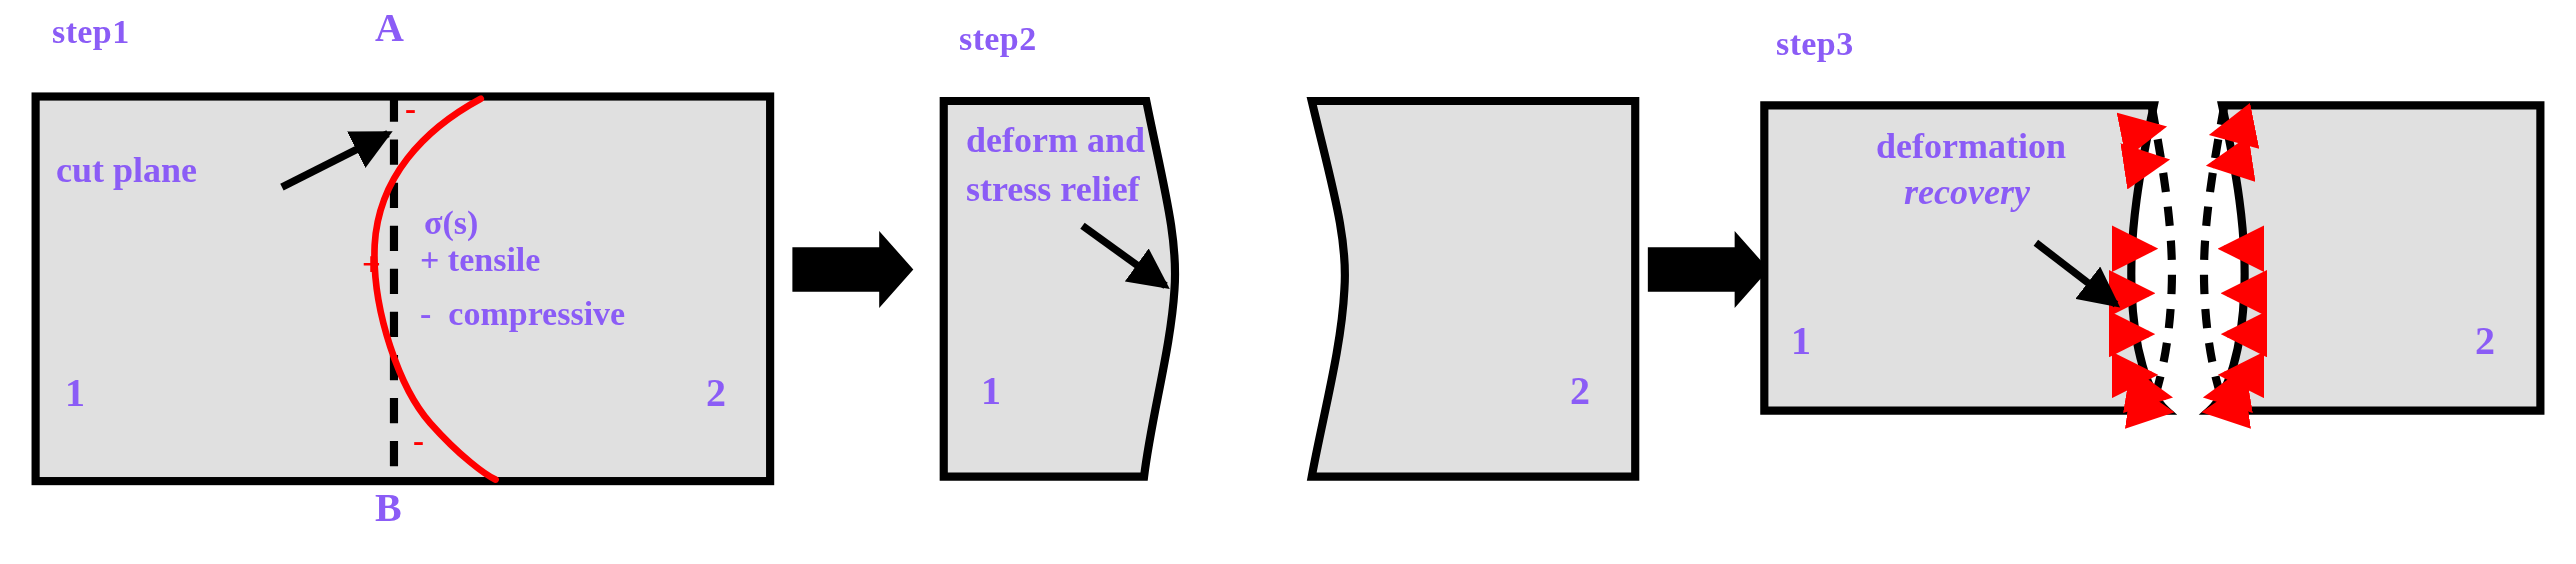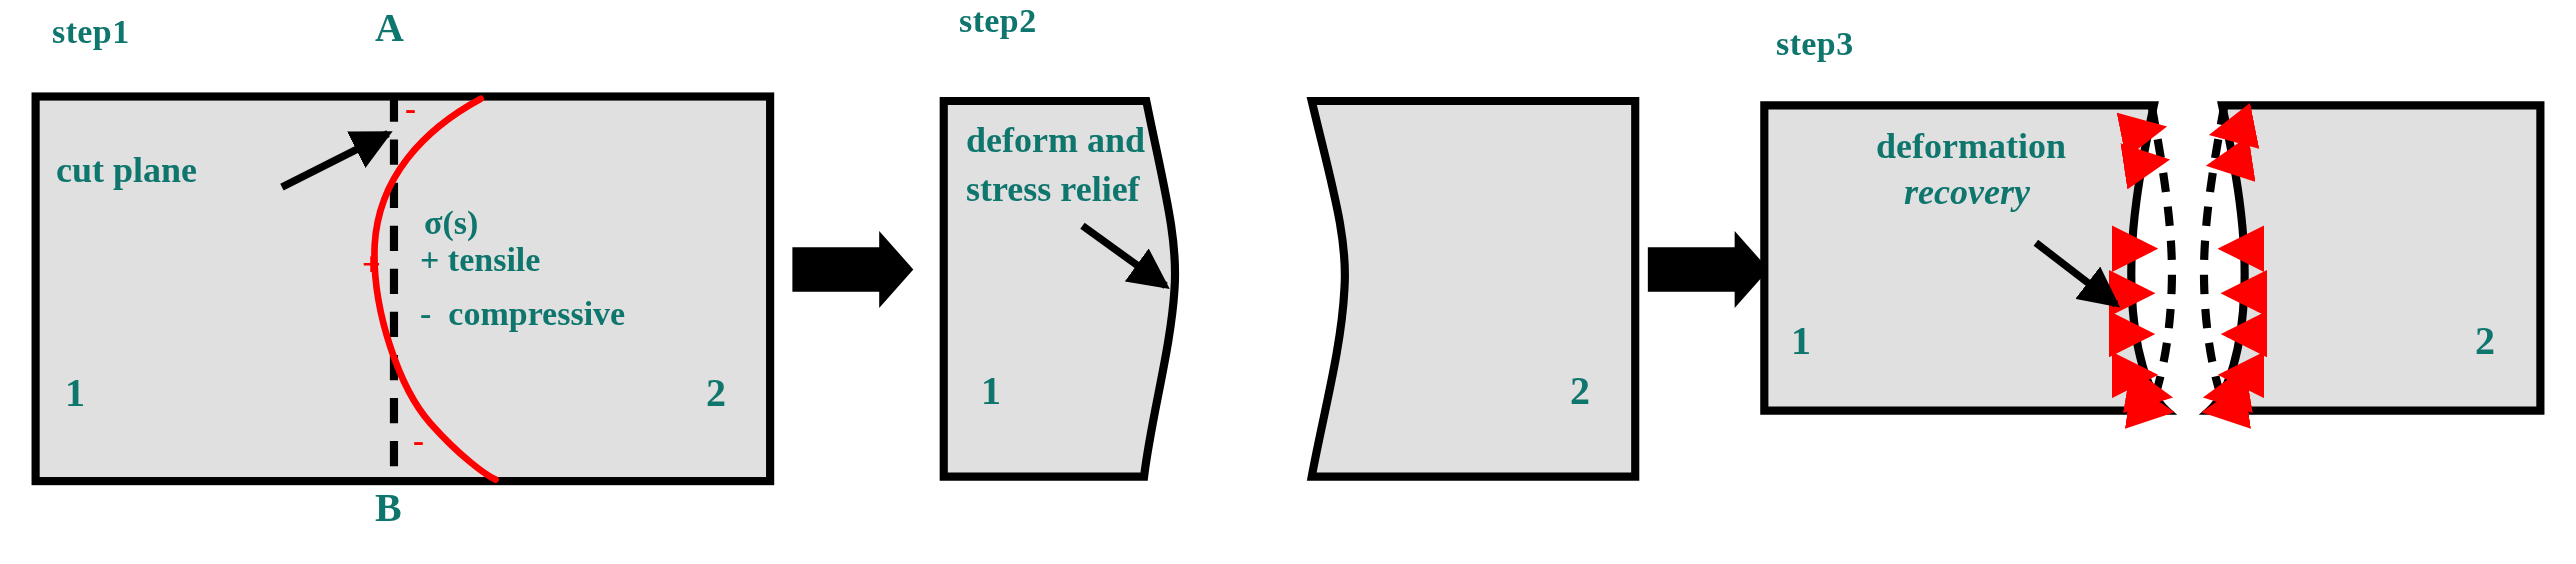--- a/index.html
+++ b/index.html
@@ -23,21 +23,21 @@
     position: absolute;
     left: 0;
     top: 0;
     width: 2576px;
     height: 565px;
   }
   .lbl {
     position: absolute;
     font-family: "Liberation Serif", "DejaVu Serif", serif;
     font-weight: bold;
-    color: #0f766e;
+    color: #8b5cf6;
     white-space: pre;
     line-height: 1.12;
     user-select: none;
   }
   .step-title { font-size: 34px; letter-spacing: 0.4px; }
   .endpoint   { font-size: 40px; }
   .blocknum   { font-size: 40px; }
   .callout    { font-size: 36px; }
   .annot      { font-size: 34px; }
   .sigma      { font-size: 34px; }
@@ -166,21 +166,21 @@
   <div class="lbl" style="left:405px; top:91px; font-size:33px; color:#ff0000;">-</div>
 
   <div class="lbl" style="left:362px; top:246px; font-size:33px; color:#ff0000;">+</div>
 
   <div class="lbl" style="left:413px; top:423px; font-size:33px; color:#ff0000;">-</div>
 
   <div class="lbl blocknum" style="left:65px; top:371px;">1</div>
 
   <div class="lbl blocknum" style="left:706px; top:371px;">2</div>
 
-  <div class="lbl step-title" style="left:959px; top:2px;text-align:right;">step2</div>
+  <div class="lbl step-title" style="left:959px; top:20px;text-align:right;">step2</div>
 
   <div class="lbl callout" style="left:966px; top:120px;">deform and</div>
 
   <div class="lbl callout" style="left:966px; top:169px;">stress relief</div>
 
   <div class="lbl blocknum" style="left:981px; top:369px;">1</div>
 
   <div class="lbl blocknum" style="left:1570px; top:369px;">2</div>
 
   <div class="lbl step-title" style="left:1776px; top:13.4px;margin-top:12px;">step3</div>

